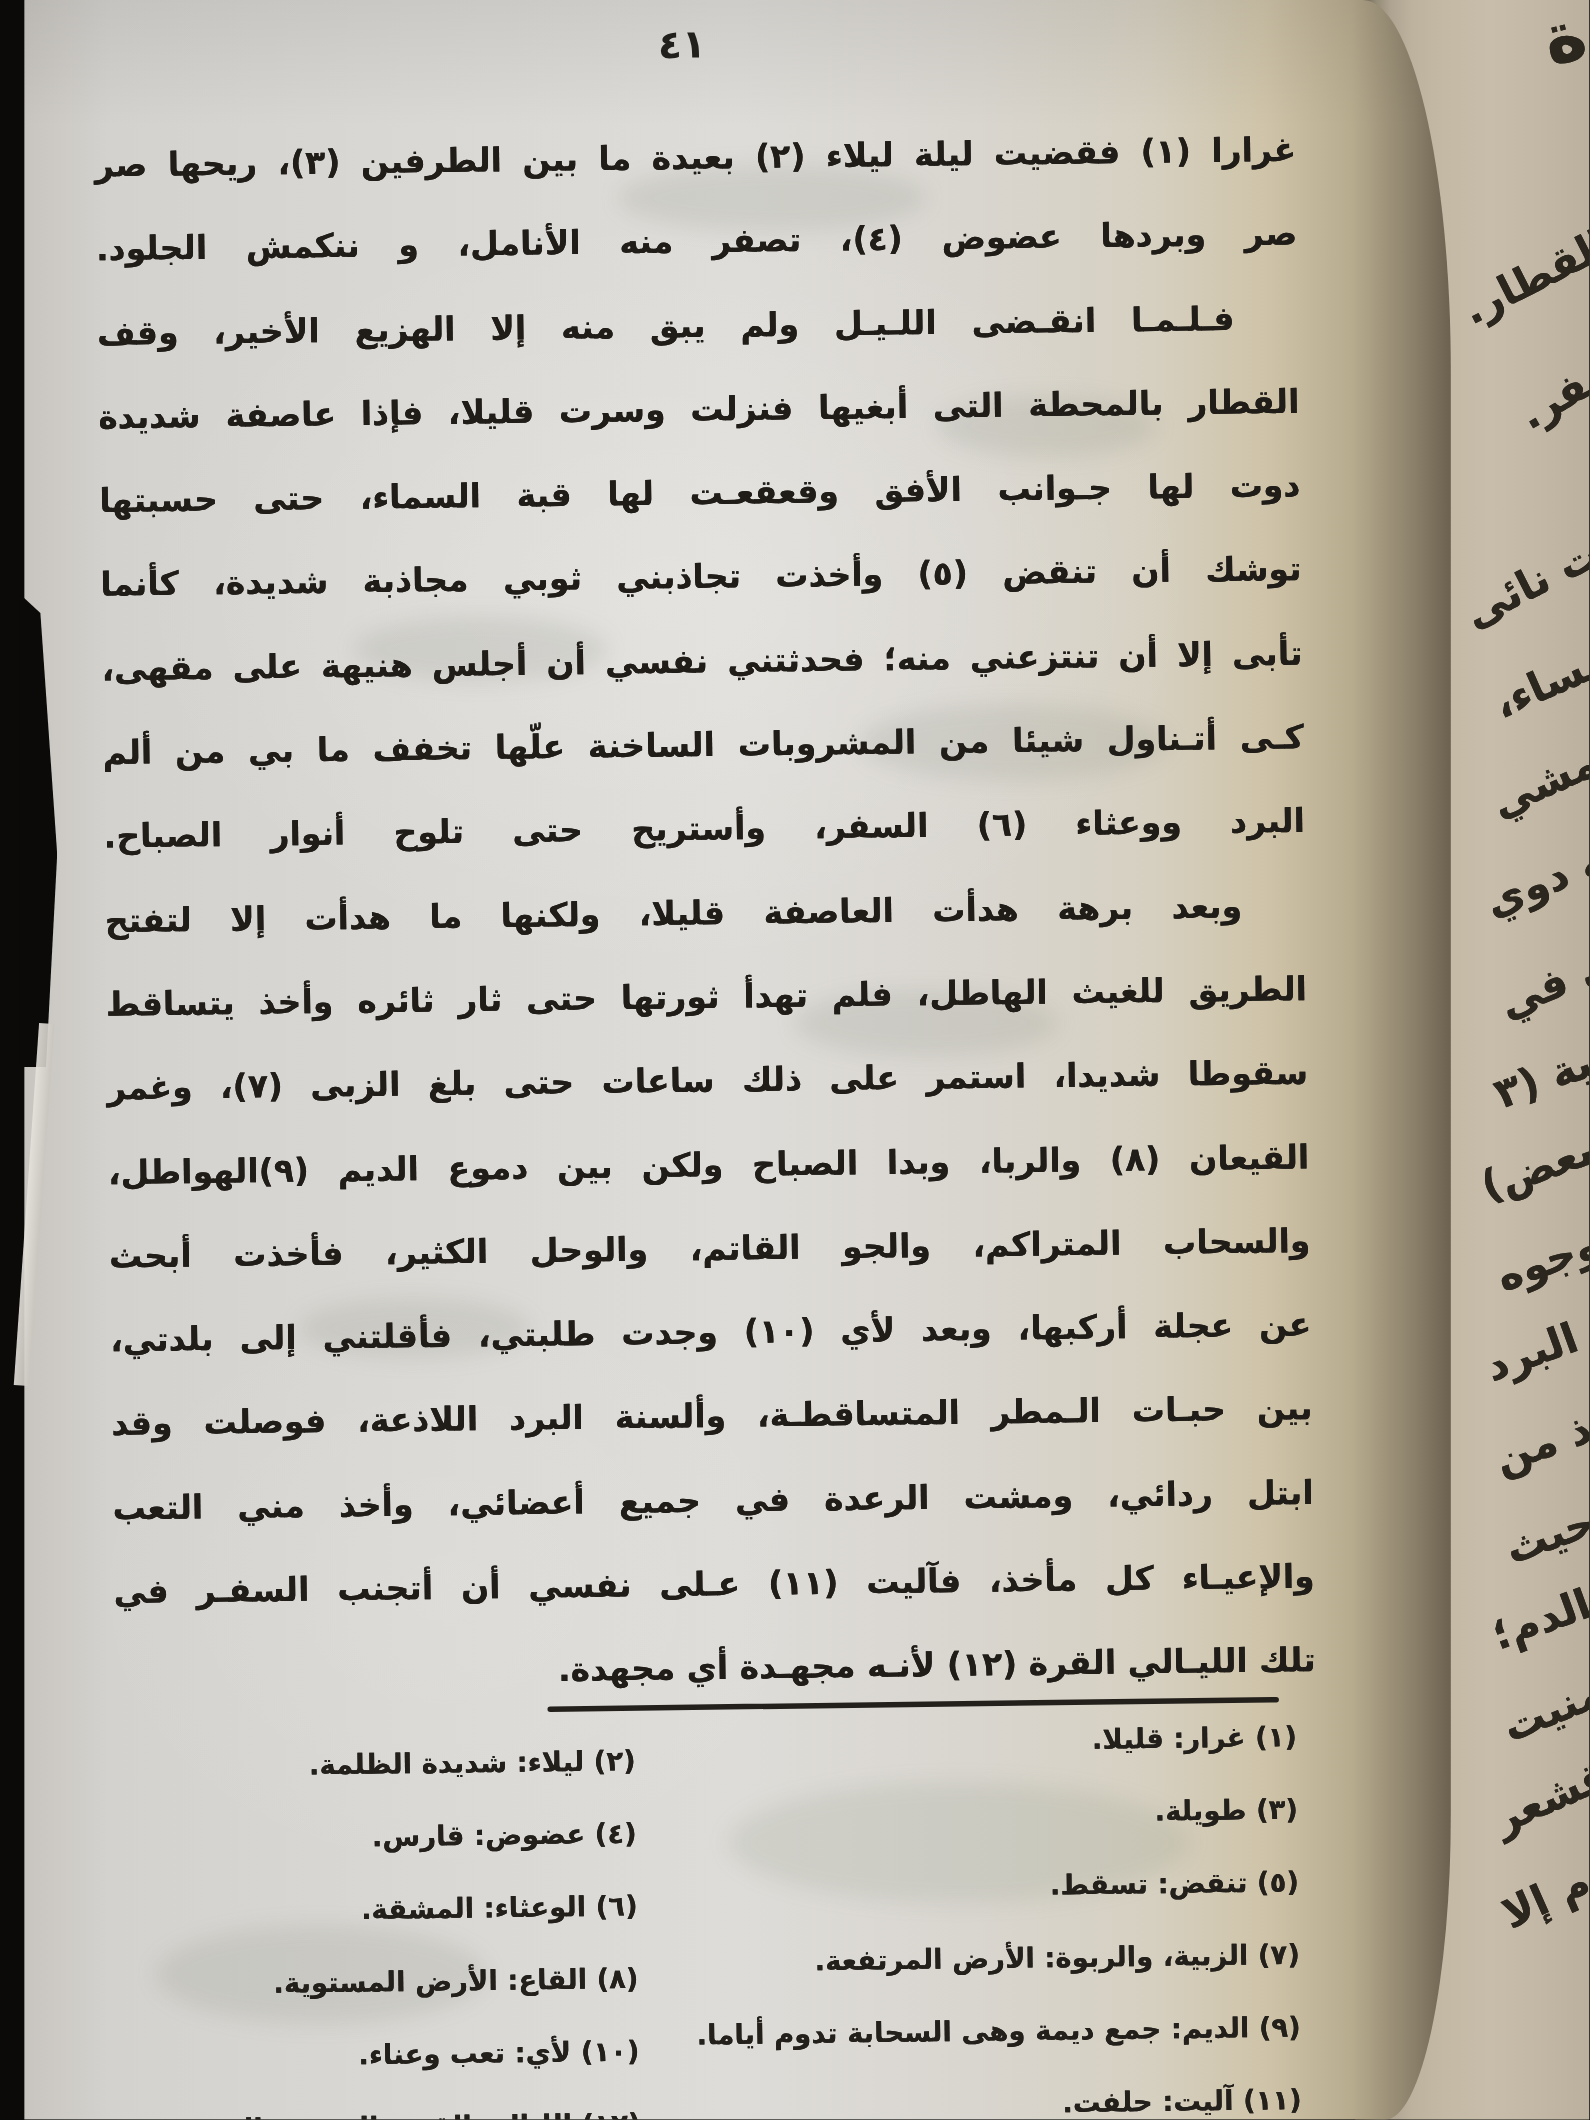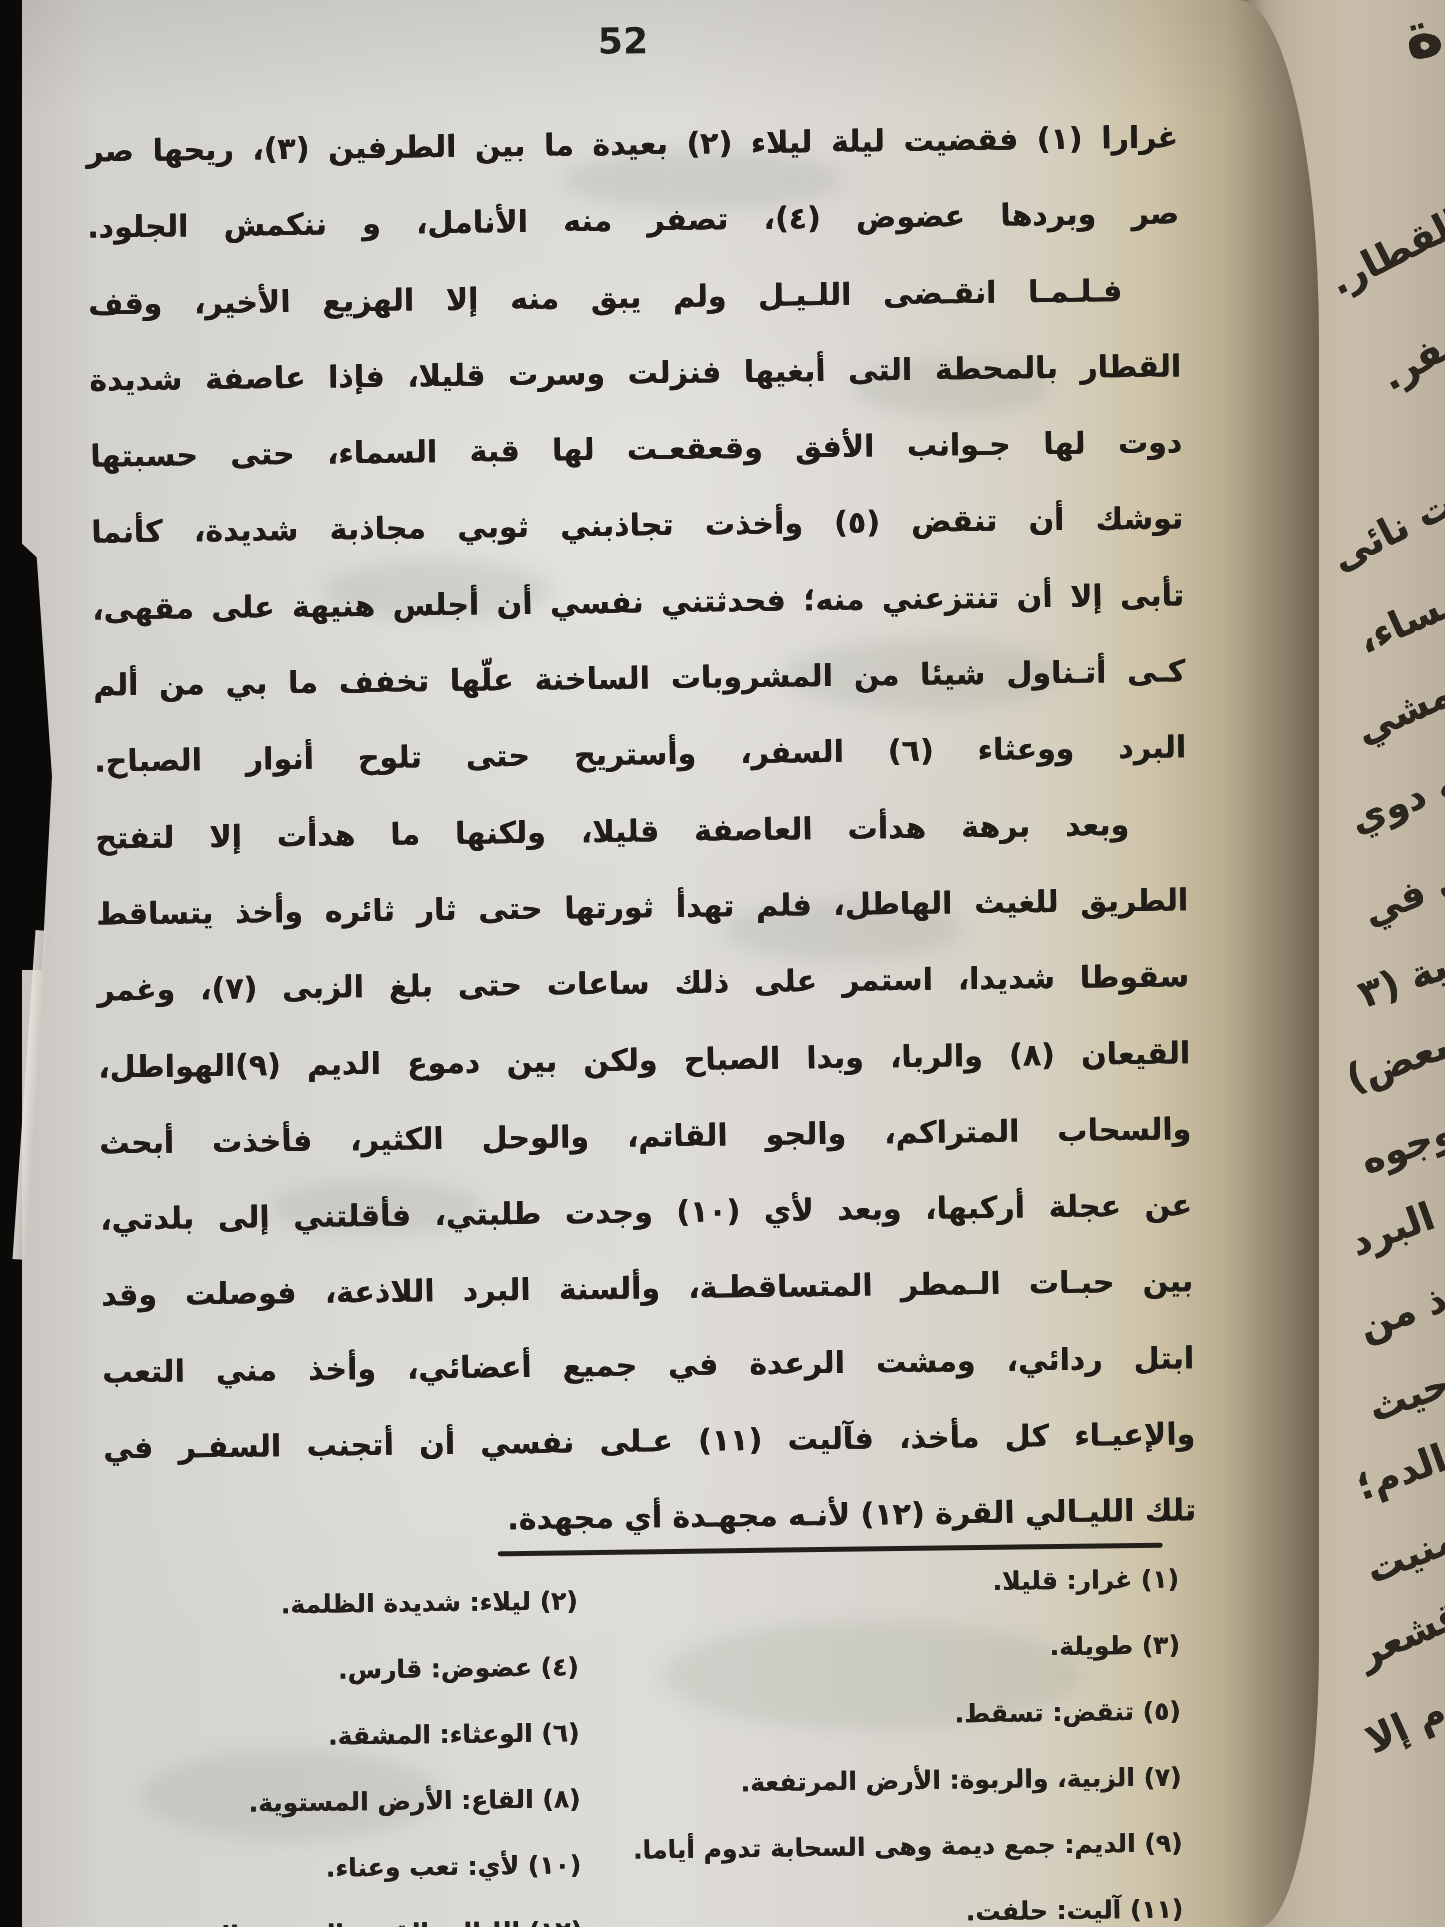--- a/index.html
+++ b/index.html
@@ -114,21 +114,21 @@
   <div class="sm" style="left:830px;top:360px;width:200px;height:55px;"></div>
   <div class="sm" style="left:300px;top:560px;width:230px;height:60px;"></div>
   <div class="sm" style="left:760px;top:640px;width:280px;height:70px;"></div>
   <div class="sm" style="left:700px;top:900px;width:240px;height:60px;"></div>
   <div class="sm" style="left:250px;top:1180px;width:210px;height:55px;"></div>
   <div class="sm" style="left:640px;top:1620px;width:420px;height:110px;background:rgba(110,122,100,0.12);"></div>
   <div class="sm" style="left:120px;top:1750px;width:300px;height:90px;"></div>
 
   <div class="skew">
 
-    <div class="page-number">52</div>
+    <div class="page-number">٤١</div>
 
     <div class="body-text">
       <div class="bl">غرارا (١) فقضيت ليلة ليلاء (٢) بعيدة ما بين الطرفين (٣)، ريحها صر</div>
       <div class="bl">صر وبردها عضوض (٤)، تصفر منه الأنامل، و ننكمش الجلود.</div>
       <div class="bl ind">فـلـمـا انقـضى اللـيـل ولم يبق منه إلا الهزيع الأخير، وقف</div>
       <div class="bl">القطار بالمحطة التى أبغيها فنزلت وسرت قليلا، فإذا عاصفة شديدة</div>
       <div class="bl">دوت لها جـوانب الأفق وقعقعـت لها قبة السماء، حتى حسبتها</div>
       <div class="bl">توشك أن تنقض (٥) وأخذت تجاذبني ثوبي مجاذبة شديدة، كأنما</div>
       <div class="bl">تأبى إلا أن تنتزعني منه؛ فحدثتني نفسي أن أجلس هنيهة على مقهى،</div>
       <div class="bl">كـى أتـناول شيئا من المشروبات الساخنة علّها تخفف ما بي من ألم</div>

